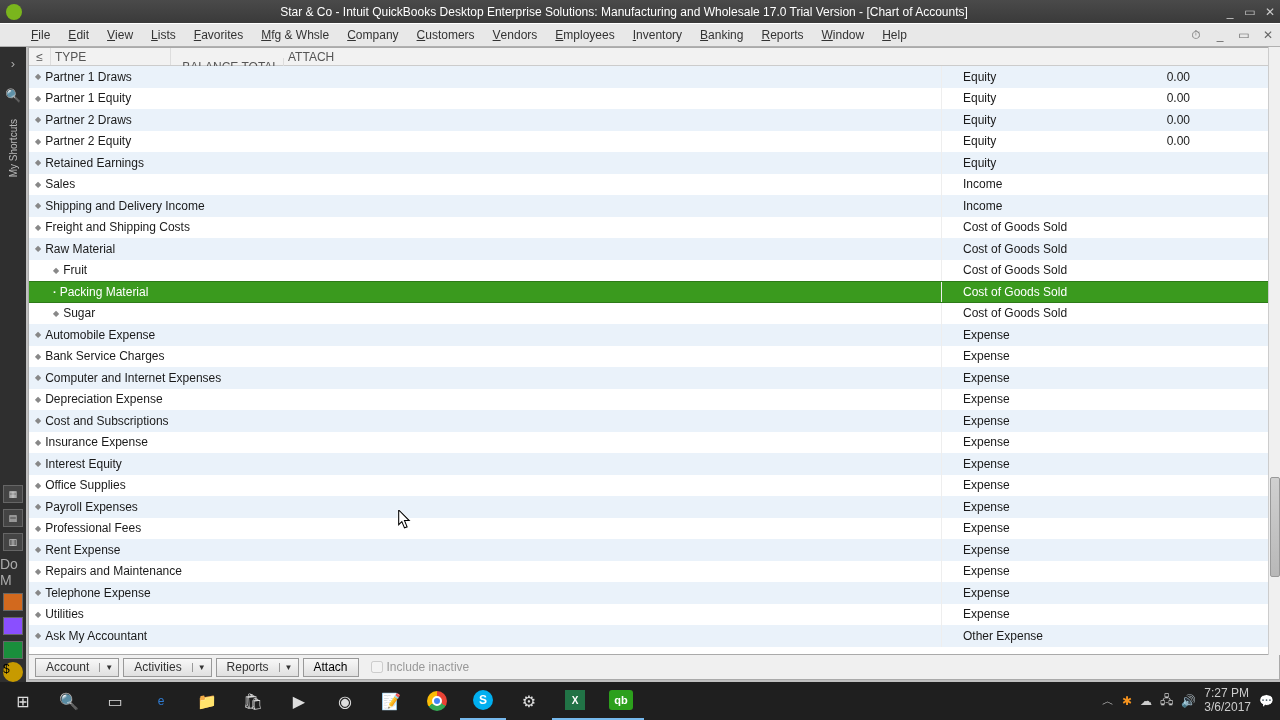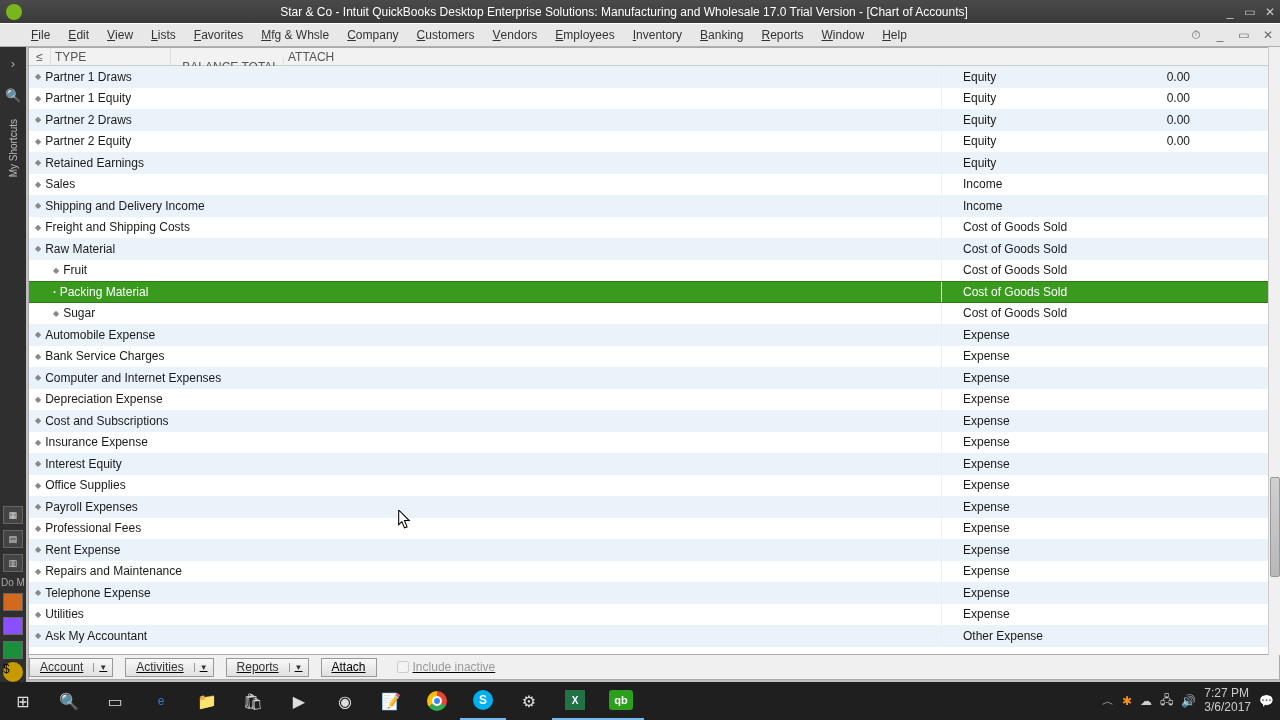--- a/index.html
+++ b/index.html
@@ -42,21 +42,21 @@
 .row .indent0 { padding-left:6px; }
 .row .indent1 { padding-left:24px; }
 .row .diamond { font-size:8px; color:#888; margin-right:4px; }
 .row .minus { font-weight:bold; margin-right:3px; font-size:11px; }
 .row .cell-gap { width:22px; border-left:1px solid #eee; height:100%; }
 .row .cell-type { width:120px; }
 .row .cell-balance { width:113px; text-align:right; padding-right:6px; }
 .row .cell-attach { flex:1; }
 
 
-.bottom { position:absolute; left:28px; right:0; top:655px; height:25px; background:#f0f0f0; border:1px solid #aaa; border-top:none; display:flex; align-items:center; gap:12px;text-decoration:underline;}
+.bottom { position:absolute; left:28px; right:0; top:655px; height:25px; background:#f0f0f0; border:1px solid #aaa; border-top:none; display:flex; align-items:center; padding-left:6px; gap:4px;}
 .dropbtn { height:19px; background:linear-gradient(#f8f8f8,#e0e0e0); border:1px solid #999; display:flex; align-items:center; font-size:11px; color:#333; cursor:pointer;}
 .dropbtn .lbl { padding:0 10px; }
 .dropbtn .arrow { border-left:1px solid #999; padding:0 5px; font-size:8px; }
 .plainbtn { height:19px; background:linear-gradient(#f8f8f8,#e0e0e0); border:1px solid #999; padding:0 10px; display:flex; align-items:center; font-size:11px; cursor:pointer;}
 .chk { display:flex; align-items:center; margin-left:8px; color:#999; font-size:11px; gap:4px;}
 .chk input { width:12px; height:12px; }
 
 
 .rscroll { position:absolute; top:47px; right:0; width:12px; height:608px; background:#f0f0f0; border-left:1px solid #ccc;}
 .rscroll .thumb { position:absolute; left:1px; width:10px; top:430px; height:100px; background:linear-gradient(#d0d0d0,#b8b8b8); border:1px solid #999; border-radius:2px;}
@@ -113,21 +113,21 @@
 </div>
 
 <div class="leftrail">
   <div class="btn">›</div>
   <div class="btn">🔍</div>
   <div class="vtext">My Shortcuts</div>
   <div style="flex:1"></div>
   <div class="mini">▦</div>
   <div class="mini">▤</div>
   <div class="mini">▥</div>
-  <div style="font-size:10px;color:#aaa;margin:2px 0">Do M</div>
+  <div style="font-size:14px;color:#aaa;margin:2px 0">Do M</div>
   <div class="mini" style="background:#d2691e"></div>
   <div class="mini" style="background:#8a4fff"></div>
   <div class="mini" style="background:#1a8f3c"></div>
   <div class="gold">$</div>
 </div>
 
 <div class="main">
   <div class="col-header">
     <div class="ch ch-s">≤</div>
     <div class="ch ch-type">TYPE</div>

